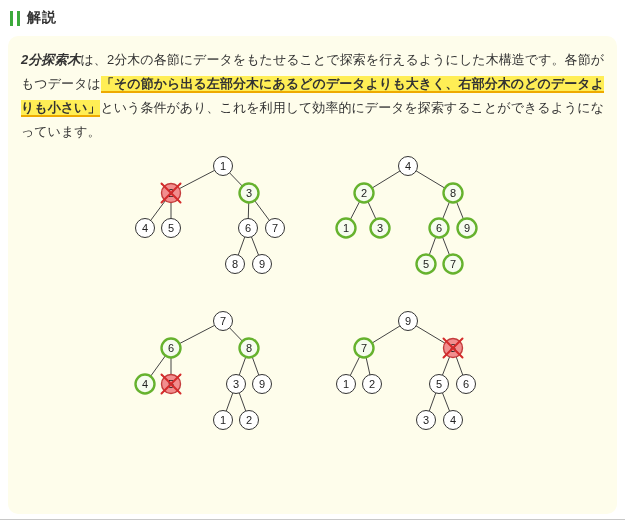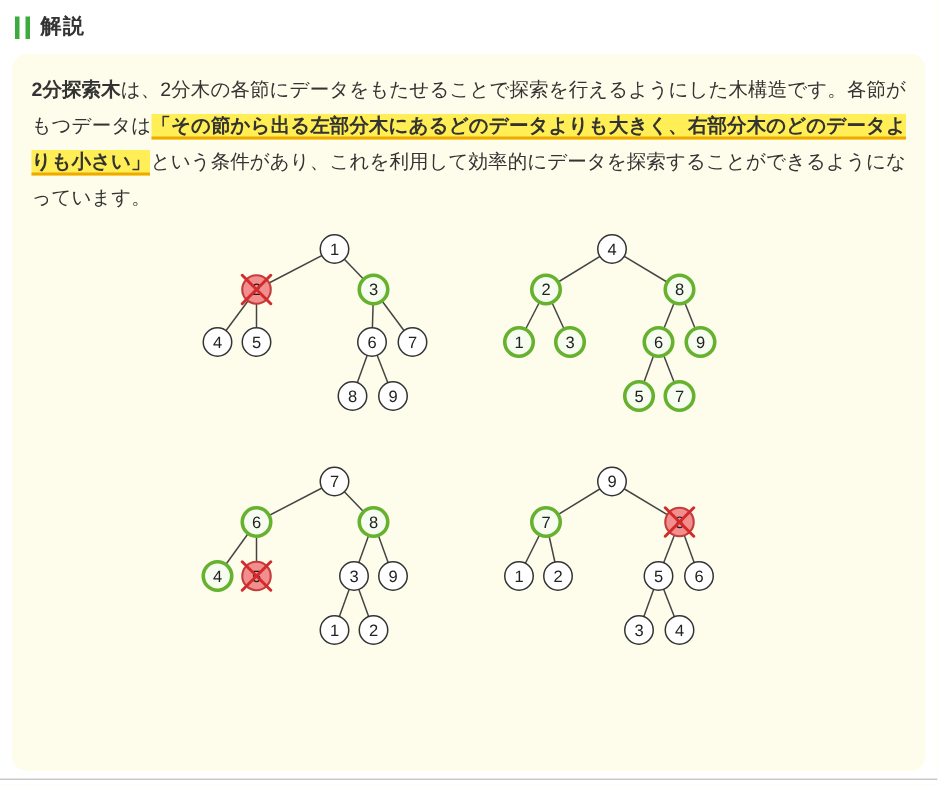--- a/index.html
+++ b/index.html
@@ -32,21 +32,21 @@
     min-height: 478px;
   }
   .para {
     margin: 0;
     font-size: 13px;
     line-height: 24px;
     color: #333;
     text-align: justify;
   }
   .para.p2 { margin-top: 17px; }
-  .lead-bold { font-weight: bold; }
+  .lead-bold { font-weight: bold; font-style: italic; }
   .hl {
     font-weight: bold;
     background: #ffee55;
     border-bottom: 2px solid #eeaa00;
   }
   .trees { margin: 7px 0 0 90px; }
   svg text { font-family: "Liberation Sans", "DejaVu Sans", sans-serif; }
 
   .divider {
     position: absolute; left: 0; bottom: 3px;

